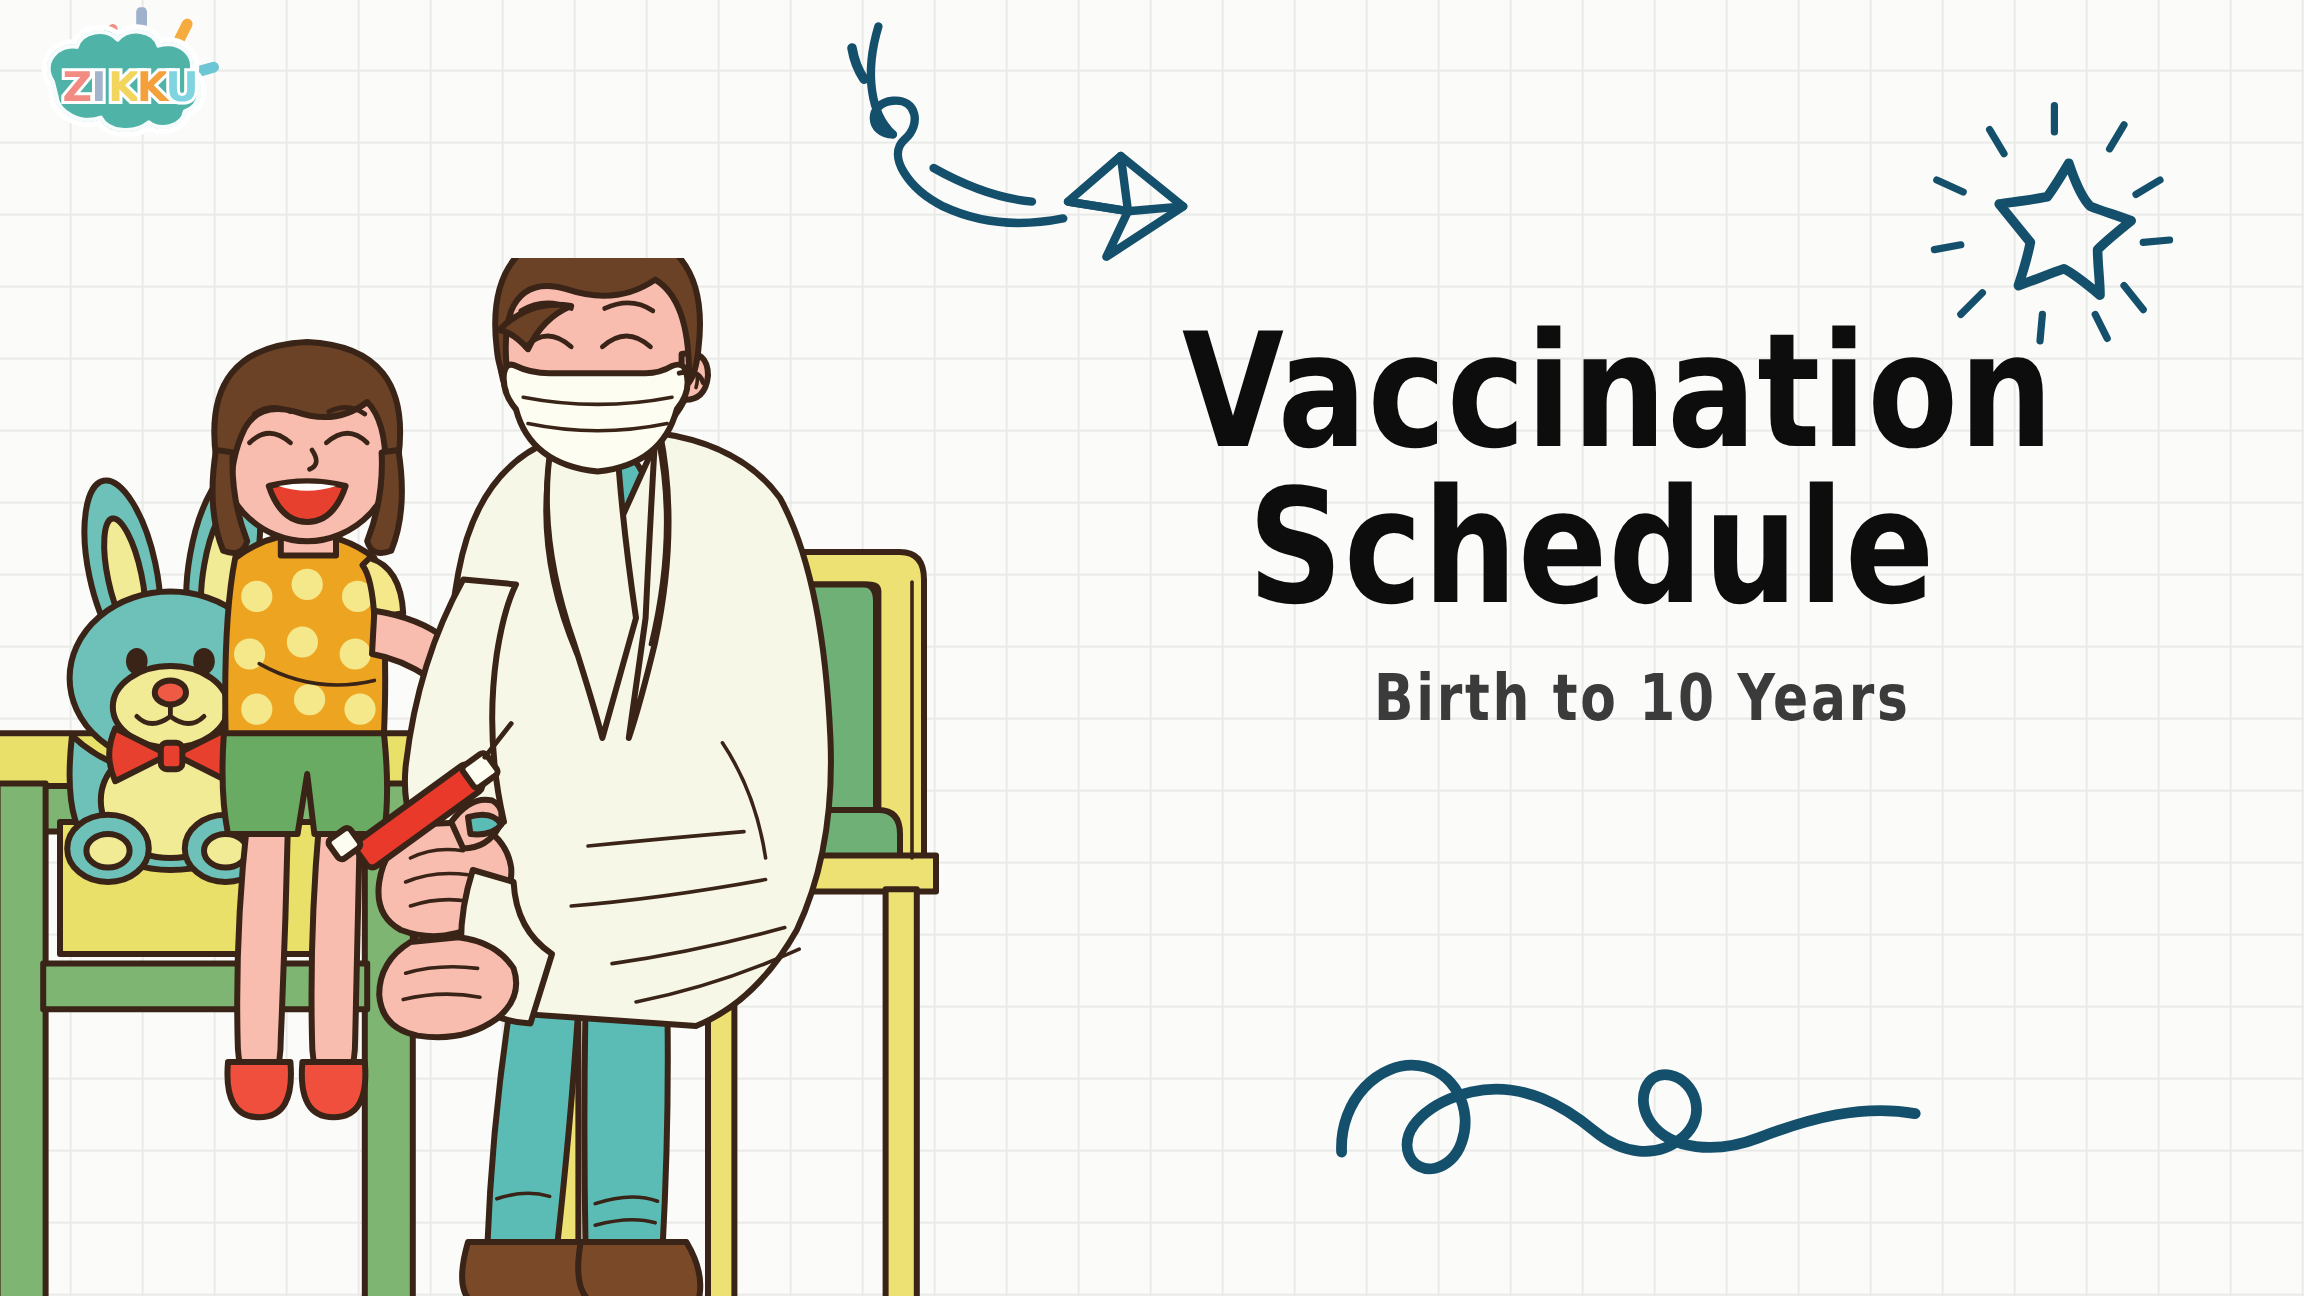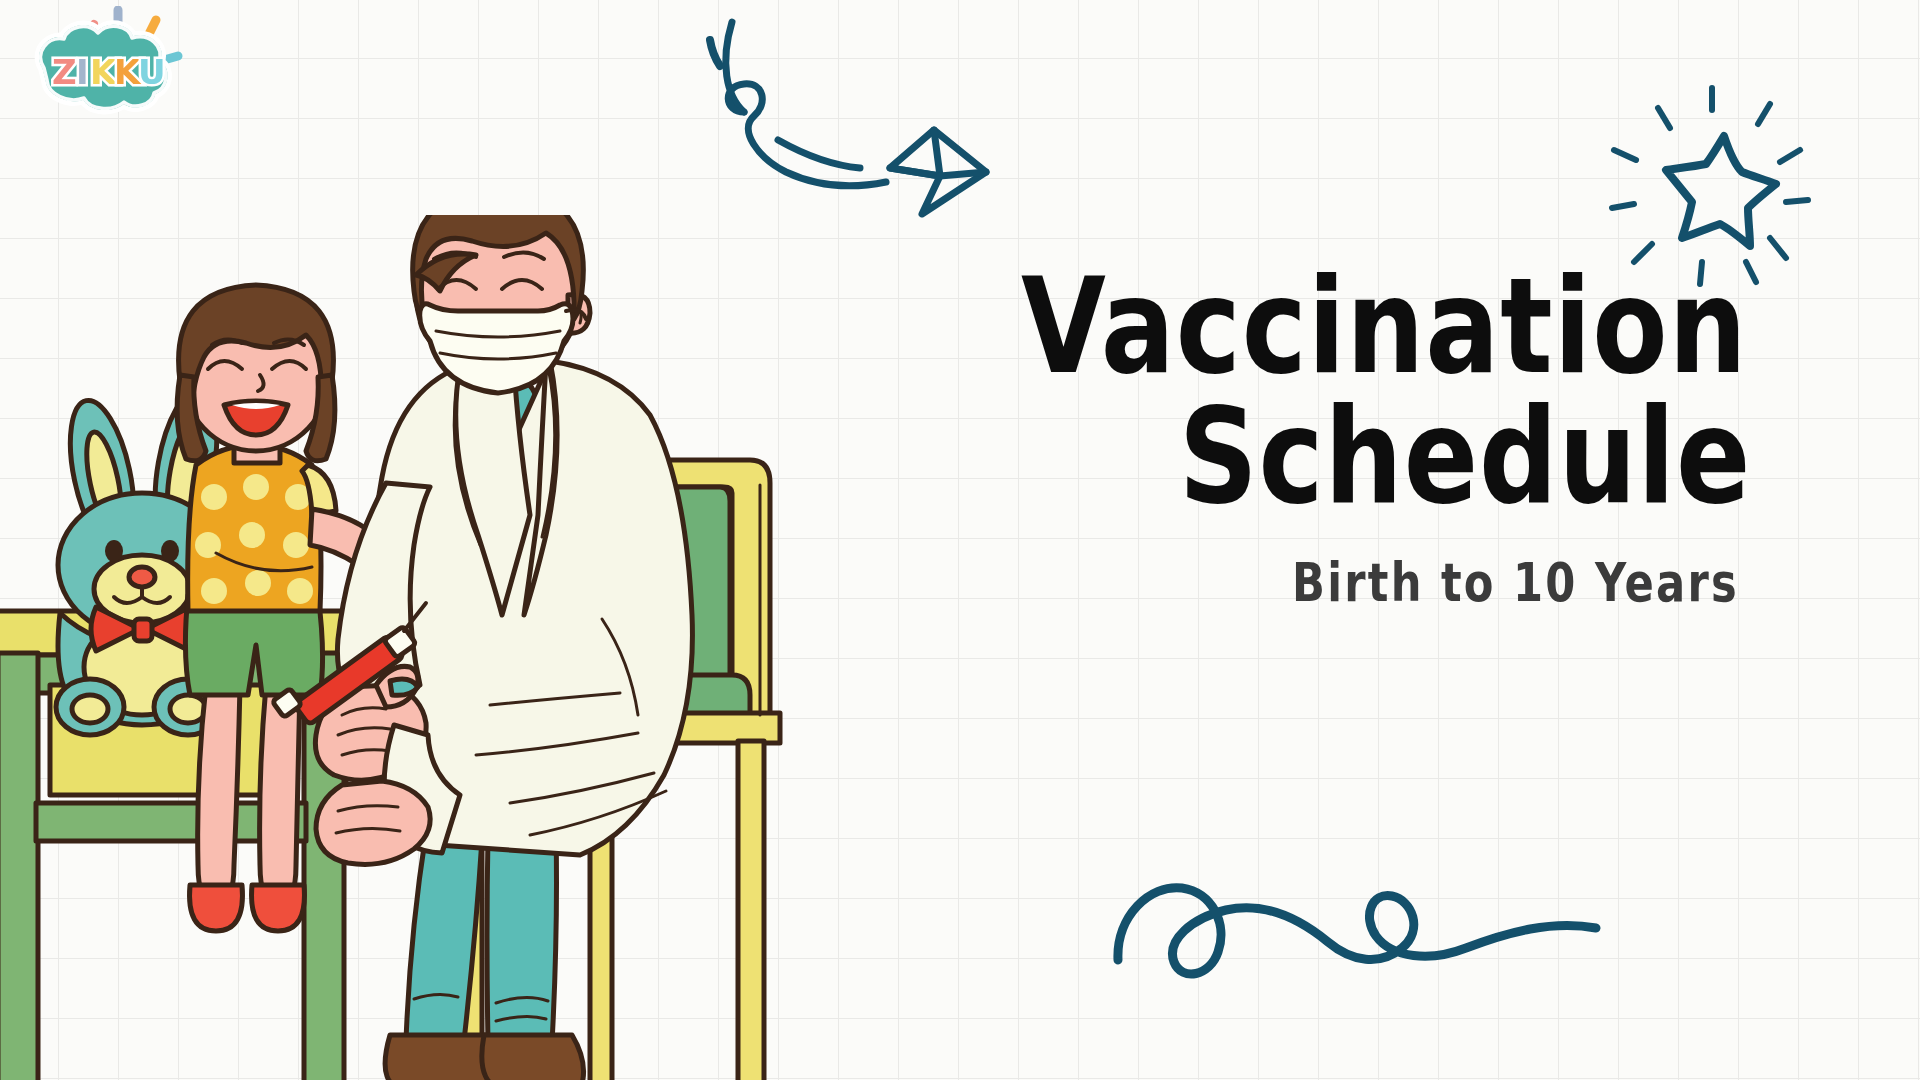--- a/index.html
+++ b/index.html
@@ -29,21 +29,20 @@
     width: 200px;
     height: 120px;
   }
 
   
   #title-block {
     position: absolute;
     left: 985px;
     top: 262px;
     width: 820px;
-    text-align: right;
   }
   .title-line {
     font-family: "DejaVu Sans", sans-serif;
     font-weight: 700;
     color: #0d0d0d;
     line-height: 0.98;
     letter-spacing: 1px;
     font-size: 118px;
     transform: scaleX(0.93) scaleY(1.12);
     transform-origin: left top;

